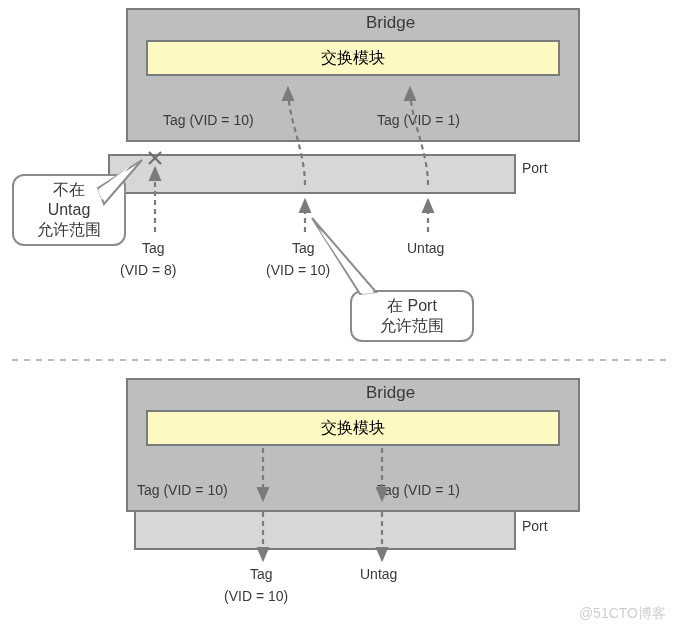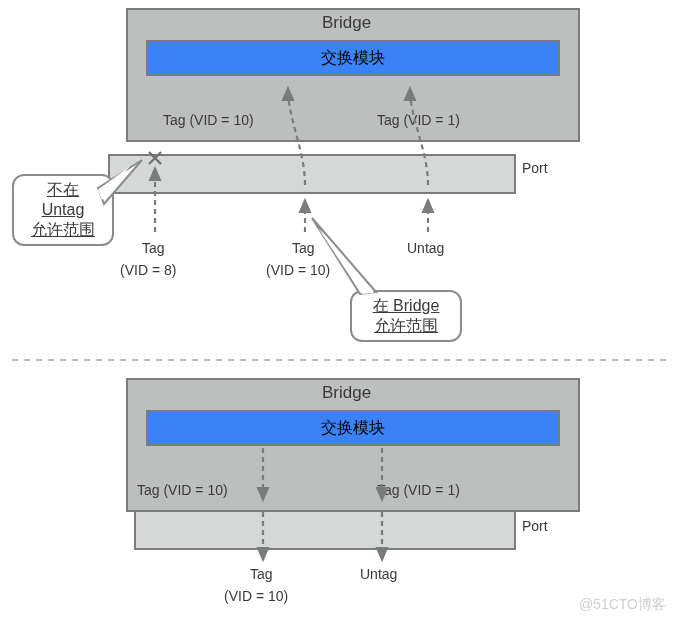--- a/index.html
+++ b/index.html
@@ -1,22 +1,22 @@
 <!DOCTYPE html>
 <html><head>
 <meta charset="utf-8">
 <style>
 body { margin: 0; font-family: "Microsoft YaHei", Arial, sans-serif; background: #fff; }
 .stage { position: relative; width: 680px; height: 624px; background: #fff; }
 .box-outer { position: absolute; background: #bdbfbf; border: 2px solid #7a7c7c; }
-.box-inner { position: absolute; background: #3b82f6; border: 2px solid #7a7c7c; text-align: center; }
+.box-inner { position: absolute; background: #fef9c3; border: 2px solid #7a7c7c; text-align: center; }
 .port-box { position: absolute; background: #d6d8d8; border: 2px solid #7a7c7c; }
 .lbl { position: absolute; font-size: 14px; color: #3a3a3a; white-space: nowrap; }
-.title { font-size: 17px; }
-.callout { position: absolute; background: #fff; border: 2px solid #8b8d8d; border-radius: 12px; text-align: center; font-size: 16px; color: #3a3a3a; padding: 4px 12px; line-height: 1.25; text-decoration: underline; }
+.title { font-size: 17px; margin-left: 44px; }
+.callout { position: absolute; background: #fff; border: 2px solid #8b8d8d; border-radius: 12px; text-align: center; font-size: 16px; color: #3a3a3a; padding: 4px 18px; line-height: 1.25; }
 .watermark { position: absolute; color: #cfcfcf; font-size: 14px; }
 svg { position: absolute; top: 0; left: 0; }
 </style>
 </head>
 <body>
 
 <div class="stage">
 
   <div class="box-outer" style="left:126px; top:8px; width:450px; height:130px;"></div>
   <div class="lbl title" style="left:322px; top:13px;">Bridge</div>
@@ -59,21 +59,21 @@
     <div>不在</div>
     <div>Untag</div>
     <div>允许范围</div>
   </div>
   <svg width="680" height="624">
     <polygon points="98,188 142,160 104,204" fill="#fff" stroke="#8b8d8d" stroke-width="2"></polygon>
     <polygon points="98,190 130,166 102,200" fill="#fff"></polygon>
   </svg>
 
   <div class="callout" style="left:350px; top:290px; width:84px;">
-    <div>在 Bridge</div>
+    <div>在 Port</div>
     <div>允许范围</div>
   </div>
   <svg width="680" height="624">
     <polygon points="360,294 312,218 376,292" fill="#fff" stroke="#8b8d8d" stroke-width="2"></polygon>
     <polygon points="362,294 318,228 374,293" fill="#fff"></polygon>
   </svg>
 
   <svg width="680" height="624">
     <line x1="12" y1="360" x2="668" y2="360" stroke="#a5a7a7" stroke-width="1.6" stroke-dasharray="6 6"></line>
   </svg>
@@ -95,14 +95,14 @@
     <line x1="263" y1="512" x2="263" y2="560" stroke="#7a7c7c" stroke-width="2.2" stroke-dasharray="5 4" marker-end="url(#ah)"></line>
 
     <line x1="382" y1="448" x2="382" y2="500" stroke="#7a7c7c" stroke-width="2.2" stroke-dasharray="5 4" marker-end="url(#ah)"></line>
     <line x1="382" y1="512" x2="382" y2="560" stroke="#7a7c7c" stroke-width="2.2" stroke-dasharray="5 4" marker-end="url(#ah)"></line>
   </svg>
 
   <div class="lbl" style="left:250px; top:566px;">Tag</div>
   <div class="lbl" style="left:224px; top:588px;">(VID = 10)</div>
   <div class="lbl" style="left:360px; top:566px;">Untag</div>
 
-  <div class="watermark" style="right:14px; bottom:10px;margin-left:24px;">@51CTO博客</div>
+  <div class="watermark" style="right:14px; bottom:1px;margin-left:24px;">@51CTO博客</div>
 </div>
 
 </body></html>

